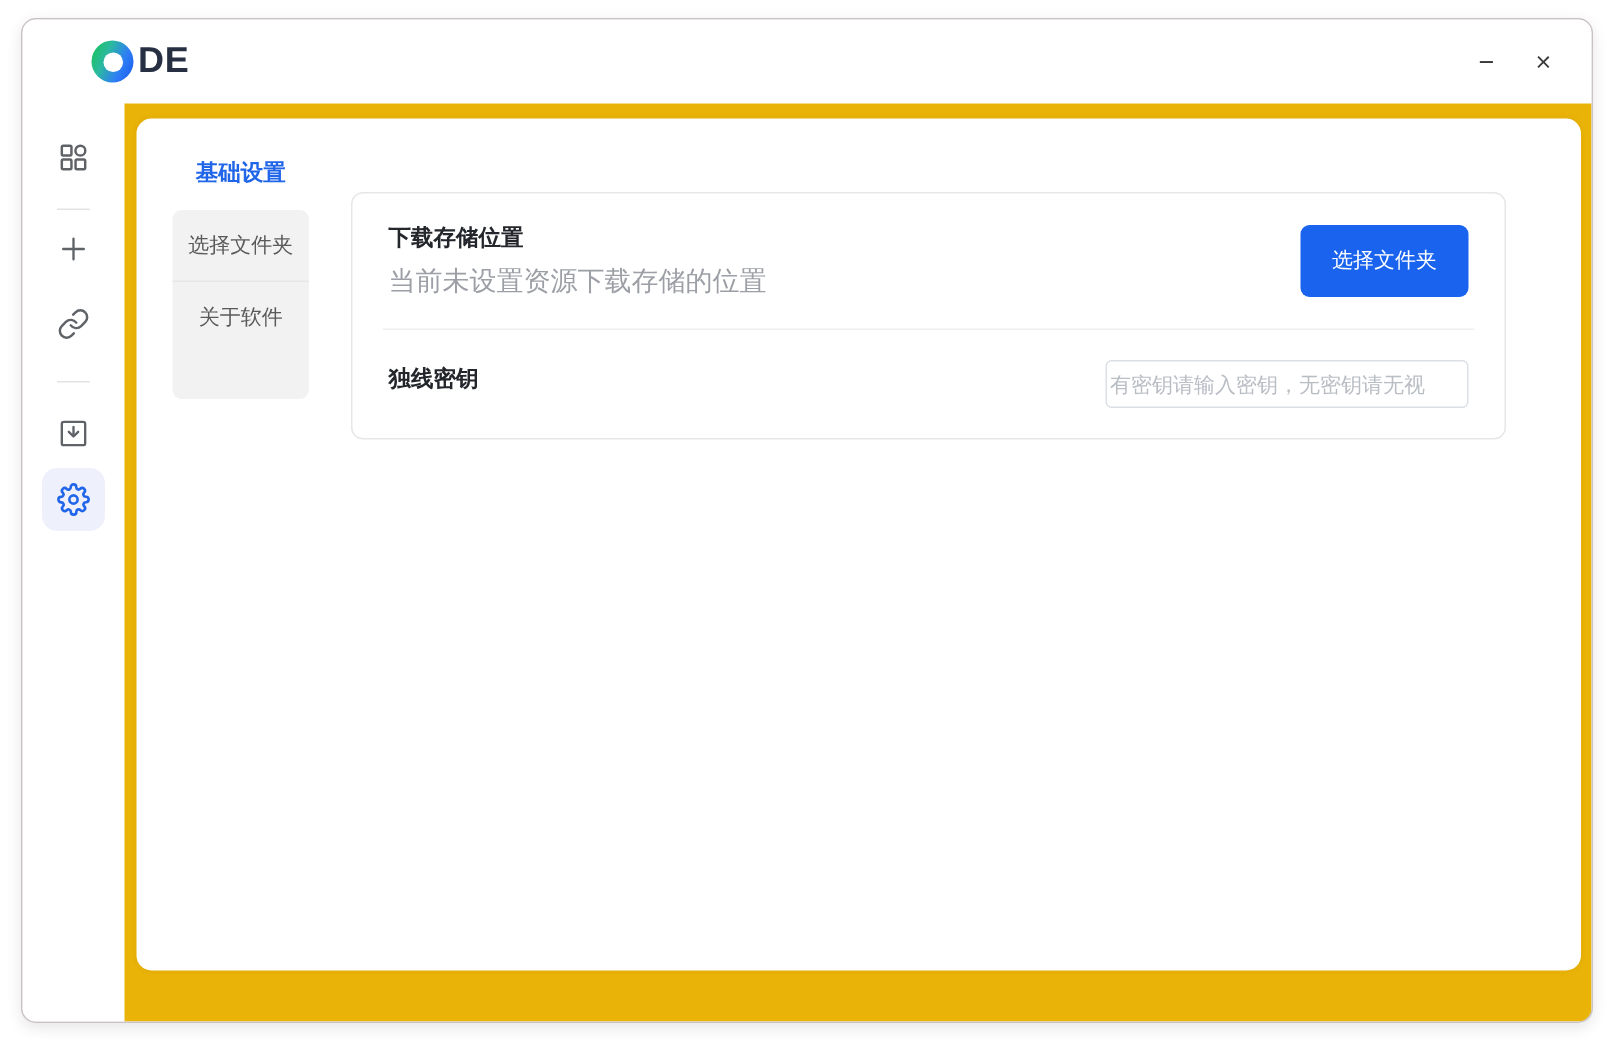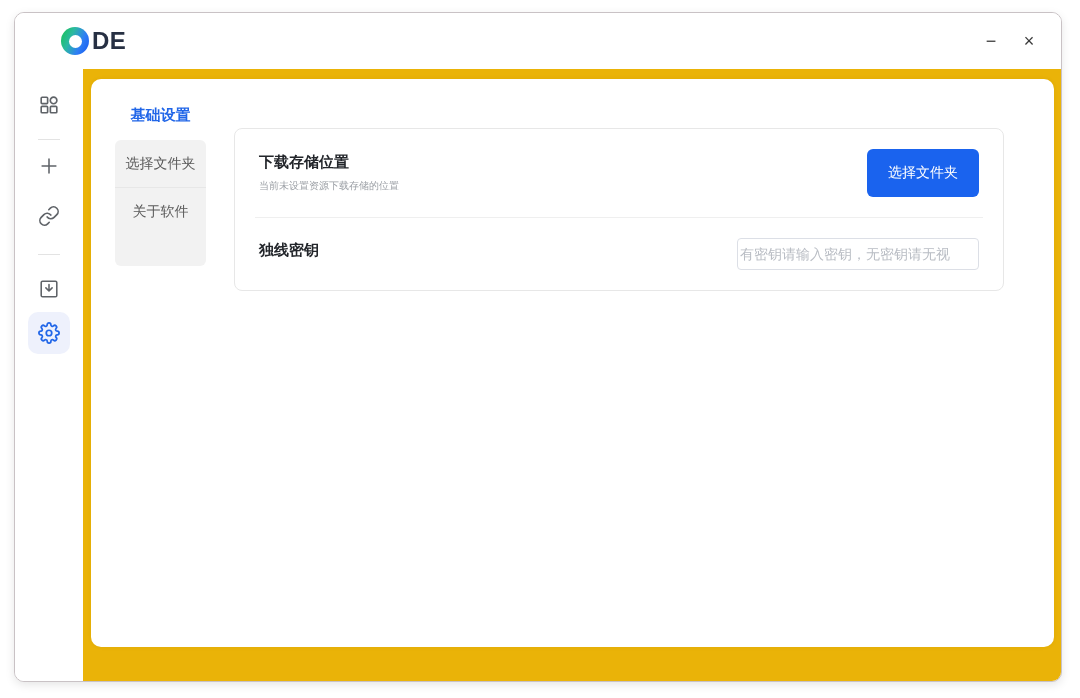--- a/index.html
+++ b/index.html
@@ -46,21 +46,21 @@
   .tab { width:91px; height:48px; display:flex; align-items:center; justify-content:center;
     font-size:14px; color:#5a5a5a; cursor:default; }
   .tab.active { color:#2166e8; font-weight:700; font-size:15px; background:#fff; }
   .tabgroup { background:#f2f2f2; border-radius:6px; padding-bottom:30px; margin-top:1px; }
   .tabgroup .tab:first-child { border-bottom:1px solid #e7e7e7; }
 
   
   .panel { width:770px; flex:none; margin-top:37px; border:1px solid #e7e7e7; border-radius:8px; background:#fff; }
   .setting-row { display:flex; align-items:center; justify-content:space-between; padding:20px 24px; }
   .setting-title { font-size:15px; font-weight:700; color:#23262b; margin-bottom:7px; }
-  .setting-desc { font-size:10px; color:#9ca0a6; }
+  .setting-desc { font-size:18px; color:#9ca0a6; }
   .panel-divider { height:1px; background:#efefef; margin:0 20px; }
 
   .primary-btn { background:#1a63ee; color:#fff; border:none; border-radius:6px;
     height:48px; padding:0 21px; font-size:14px; font-family:inherit; cursor:pointer; }
   .key-input { width:242px; height:32px; border:1px solid #dcdfe6; border-radius:4px;
     padding:0 2px; font-size:14px; color:#333; font-family:inherit; outline:none; }
   .key-input::placeholder { color:#b9bdc4; }
 </style>
 </head>
 <body>

